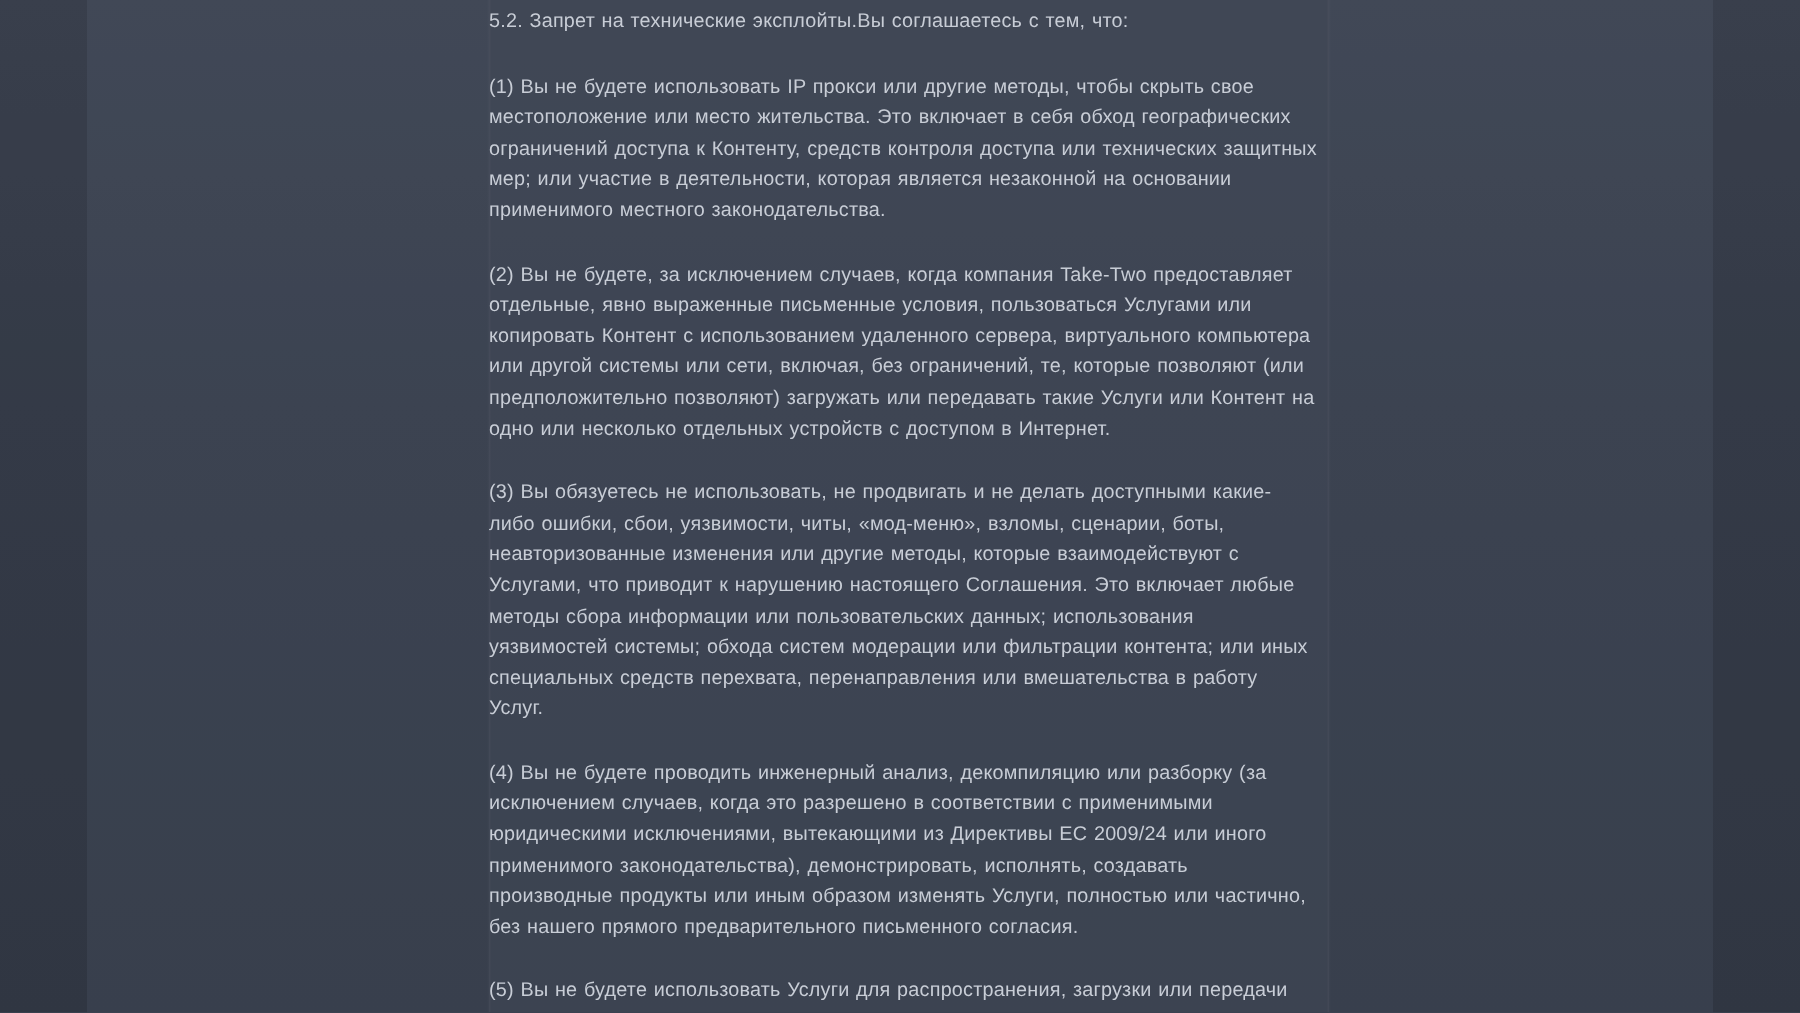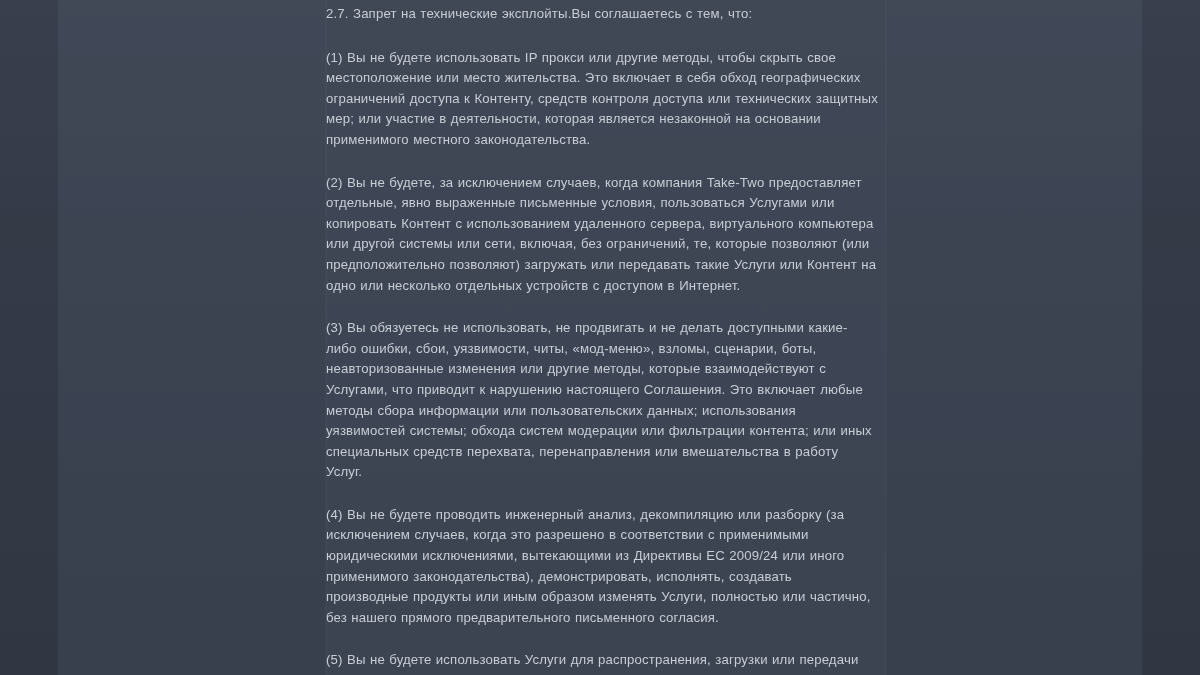--- a/index.html
+++ b/index.html
@@ -94,21 +94,21 @@
   <div class="gutter left"></div>
   <div class="gutter right"></div>
 
   <div class="page-body">
 
     <div class="doc-column">
       <div class="col-edge l"></div>
       <div class="col-edge r"></div>
 
       <div class="doc-inner">
-        <p class="para heading-line">2.7. Запрет на технические эксплойты.Вы соглашаетесь с тем, что:</p>
+        <p class="para heading-line">5.2. Запрет на технические эксплойты.Вы соглашаетесь с тем, что:</p>
         <p class="para">(1) Вы не будете использовать IP прокси или другие методы, чтобы скрыть свое местоположение или место жительства. Это включает в себя обход географических ограничений доступа к Контенту, средств контроля доступа или технических защитных мер; или участие в деятельности, которая является незаконной на основании применимого местного законодательства.</p>
         <p class="para">(2) Вы не будете, за исключением случаев, когда компания Take-Two предоставляет отдельные, явно выраженные письменные условия, пользоваться Услугами или копировать Контент с использованием удаленного сервера, виртуального компьютера или другой системы или сети, включая, без ограничений, те, которые позволяют (или предположительно позволяют) загружать или передавать такие Услуги или Контент на одно или несколько отдельных устройств с доступом в Интернет.</p>
         <p class="para">(3) Вы обязуетесь не использовать, не продвигать и не делать доступными какие-либо ошибки, сбои, уязвимости, читы, «мод-меню», взломы, сценарии, боты, неавторизованные изменения или другие методы, которые взаимодействуют с Услугами, что приводит к нарушению настоящего Соглашения. Это включает любые методы сбора информации или пользовательских данных; использования уязвимостей системы; обхода систем модерации или фильтрации контента; или иных специальных средств перехвата, перенаправления или вмешательства в работу Услуг.</p>
         <p class="para">(4) Вы не будете проводить инженерный анализ, декомпиляцию или разборку (за исключением случаев, когда это разрешено в соответствии с применимыми юридическими исключениями, вытекающими из Директивы ЕС 2009/24 или иного применимого законодательства), демонстрировать, исполнять, создавать производные продукты или иным образом изменять Услуги, полностью или частично, без нашего прямого предварительного письменного согласия.</p>
         <p class="para">(5) Вы не будете использовать Услуги для распространения, загрузки или передачи любого программного обеспечения, скриптов, кода или другой информации (включая, в частности, любые вирусы, черви, таймботы, программы-имитаторы, троянские кони, взломы или другой вредоносный код) для модификации или изменения Услуг любым несанкционированным способом, а также для передачи такой информации.</p>
       </div>
     </div>
 
   </div>
 </div>

